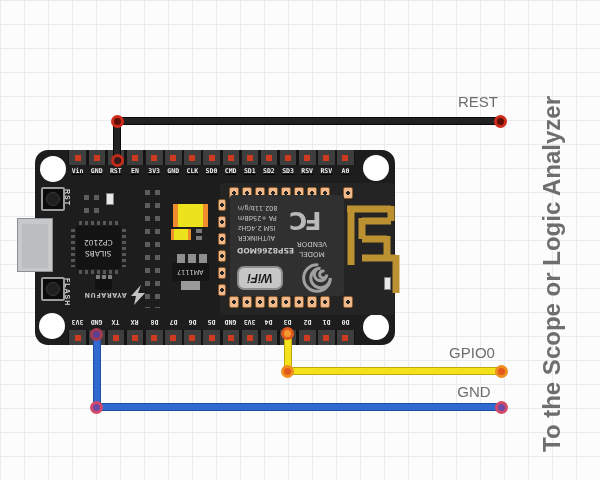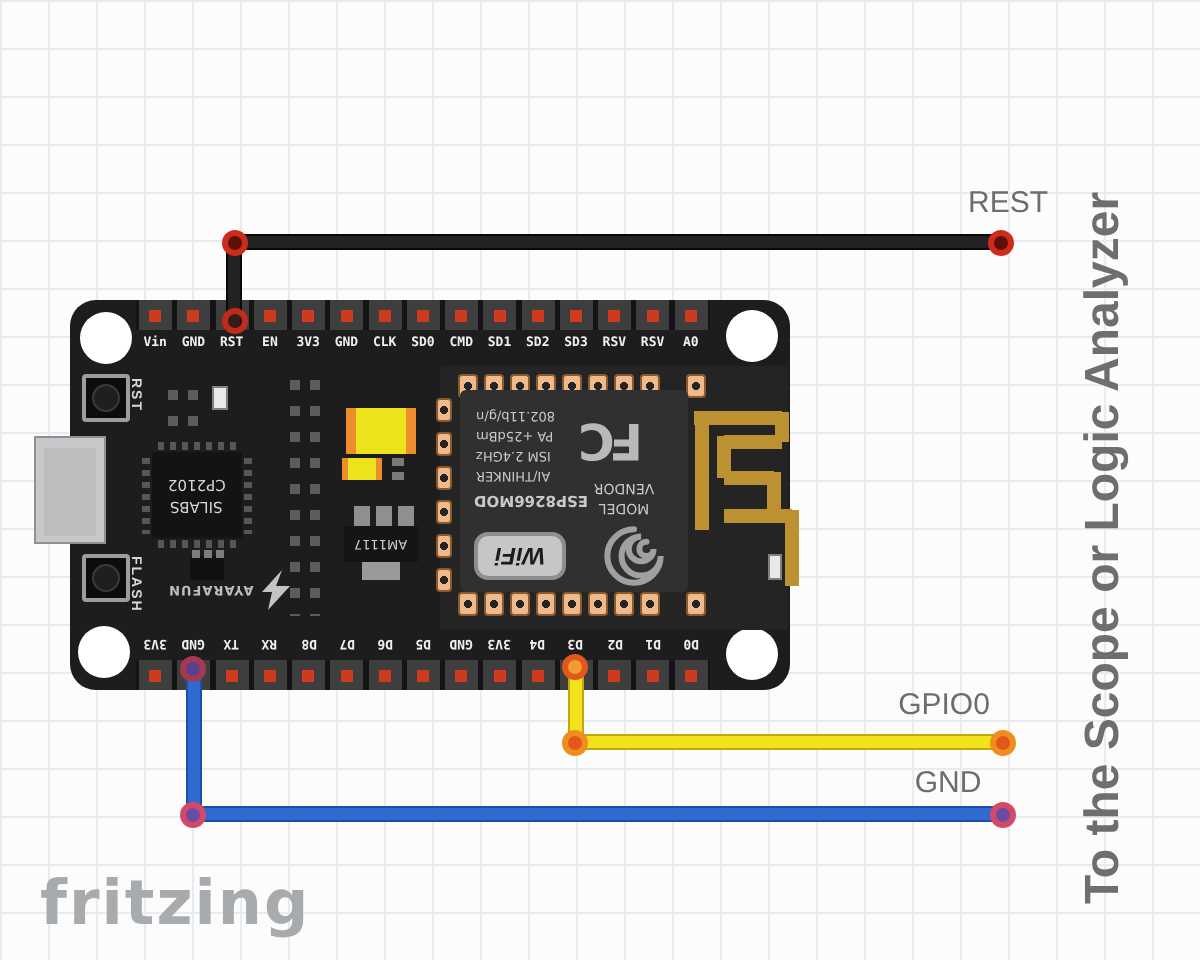--- a/index.html
+++ b/index.html
@@ -12,37 +12,37 @@
     background-size:24px 24px;
     font-family:"Liberation Sans",sans-serif;
   }
   .abs{position:absolute;}
   
   .title{left:8px;top:14px;width:590px;font-size:35px;font-weight:bold;color:#737373;letter-spacing:-1px;white-space:nowrap;}
   .side-note{left:538px;top:76px;height:376px;writing-mode:vertical-rl;transform:rotate(180deg);
     font-size:24px;font-weight:bold;color:#6e6e6e;white-space:nowrap;}
   .watermark{left:20px;top:434px;font-size:31px;font-weight:bold;color:#a8abad;letter-spacing:1px;font-family:"DejaVu Sans",sans-serif;}
   .wire-label{font-size:15px;color:#6d6d6d;text-align:center;width:60px;}
-  #lbl-rest{left:464px;top:93px;text-align:right;}
+  #lbl-rest{left:448px;top:93px;}
   #lbl-gpio0{left:442px;top:344px;}
   #lbl-gnd{left:444px;top:383px;}
   
   .board{left:35px;top:150px;width:360px;height:195px;background:#1d1d1d;border-radius:13px;}
   .hole{width:26px;height:26px;border-radius:50%;background:#fff;}
   .pinstrip{left:68px;width:287px;height:15px;
     background-image:
       repeating-linear-gradient(90deg,transparent 0 6.6px,#cd3a1d 6.6px 12.6px,transparent 12.6px 19.133px),
       repeating-linear-gradient(90deg,#141414 0 1.5px,#3e3e3e 1.5px 18px,#141414 18px 19.133px);
     background-size:100% 6px,100% 100%;
     background-position:0 4.5px,0 0;
     background-repeat:repeat-x,repeat;}
   #strip-top{top:150px;}
   #strip-bottom{top:330px;}
   .pinlabels{left:68px;width:287px;height:11px;display:grid;grid-template-columns:repeat(15,1fr);}
-  #labels-top{top:166px;}
+  #labels-top{top:166px;text-decoration:underline;}
   #labels-bottom{top:316px;}
   .pin-label{font-family:"DejaVu Sans Mono",monospace;font-size:6.5px;font-weight:bold;color:#f0f0f0;text-align:center;line-height:11px;}
   .flip{transform:rotate(180deg);}
   
   .tactile{width:20px;height:20px;background:#0c0c0c;border:2px solid #9d9d9d;border-radius:2px;}
   .tactile .cap{position:absolute;left:3px;top:3px;width:14px;height:14px;border-radius:50%;background:#1f1f1f;border:1px solid #3a3a3a;box-sizing:border-box;}
   #btn-rst{left:41px;top:187px;}
   #btn-flash{left:41px;top:277px;}
   .btn-label{writing-mode:vertical-rl;font-size:7px;font-weight:bold;color:#d8d8d8;letter-spacing:1px;}
   #btn-rst-label{left:64px;top:189px;}
@@ -117,21 +117,20 @@
   #dot-gnd-pin{left:90px;top:328px;}
   #dot-gnd-bend{left:90px;top:401px;}
   #dot-gnd-end{left:495px;top:401px;}
 </style>
 </head>
 <body>
 
 <div id="stage">
 
   <div class="abs side-note">To the Scope or Logic Analyzer</div>
-  <div class="abs watermark">fritzing</div>
 
   <div class="abs board">
     <div class="abs hole" style="left:5px;top:6px;"></div>
     <div class="abs hole" style="left:328px;top:5px;"></div>
     <div class="abs hole" style="left:4px;top:163px;"></div>
     <div class="abs hole" style="left:328px;top:164px;"></div>
   </div>
 
   <div class="abs pinstrip" id="strip-top"></div>
   <div class="abs pinstrip" id="strip-bottom"></div>

